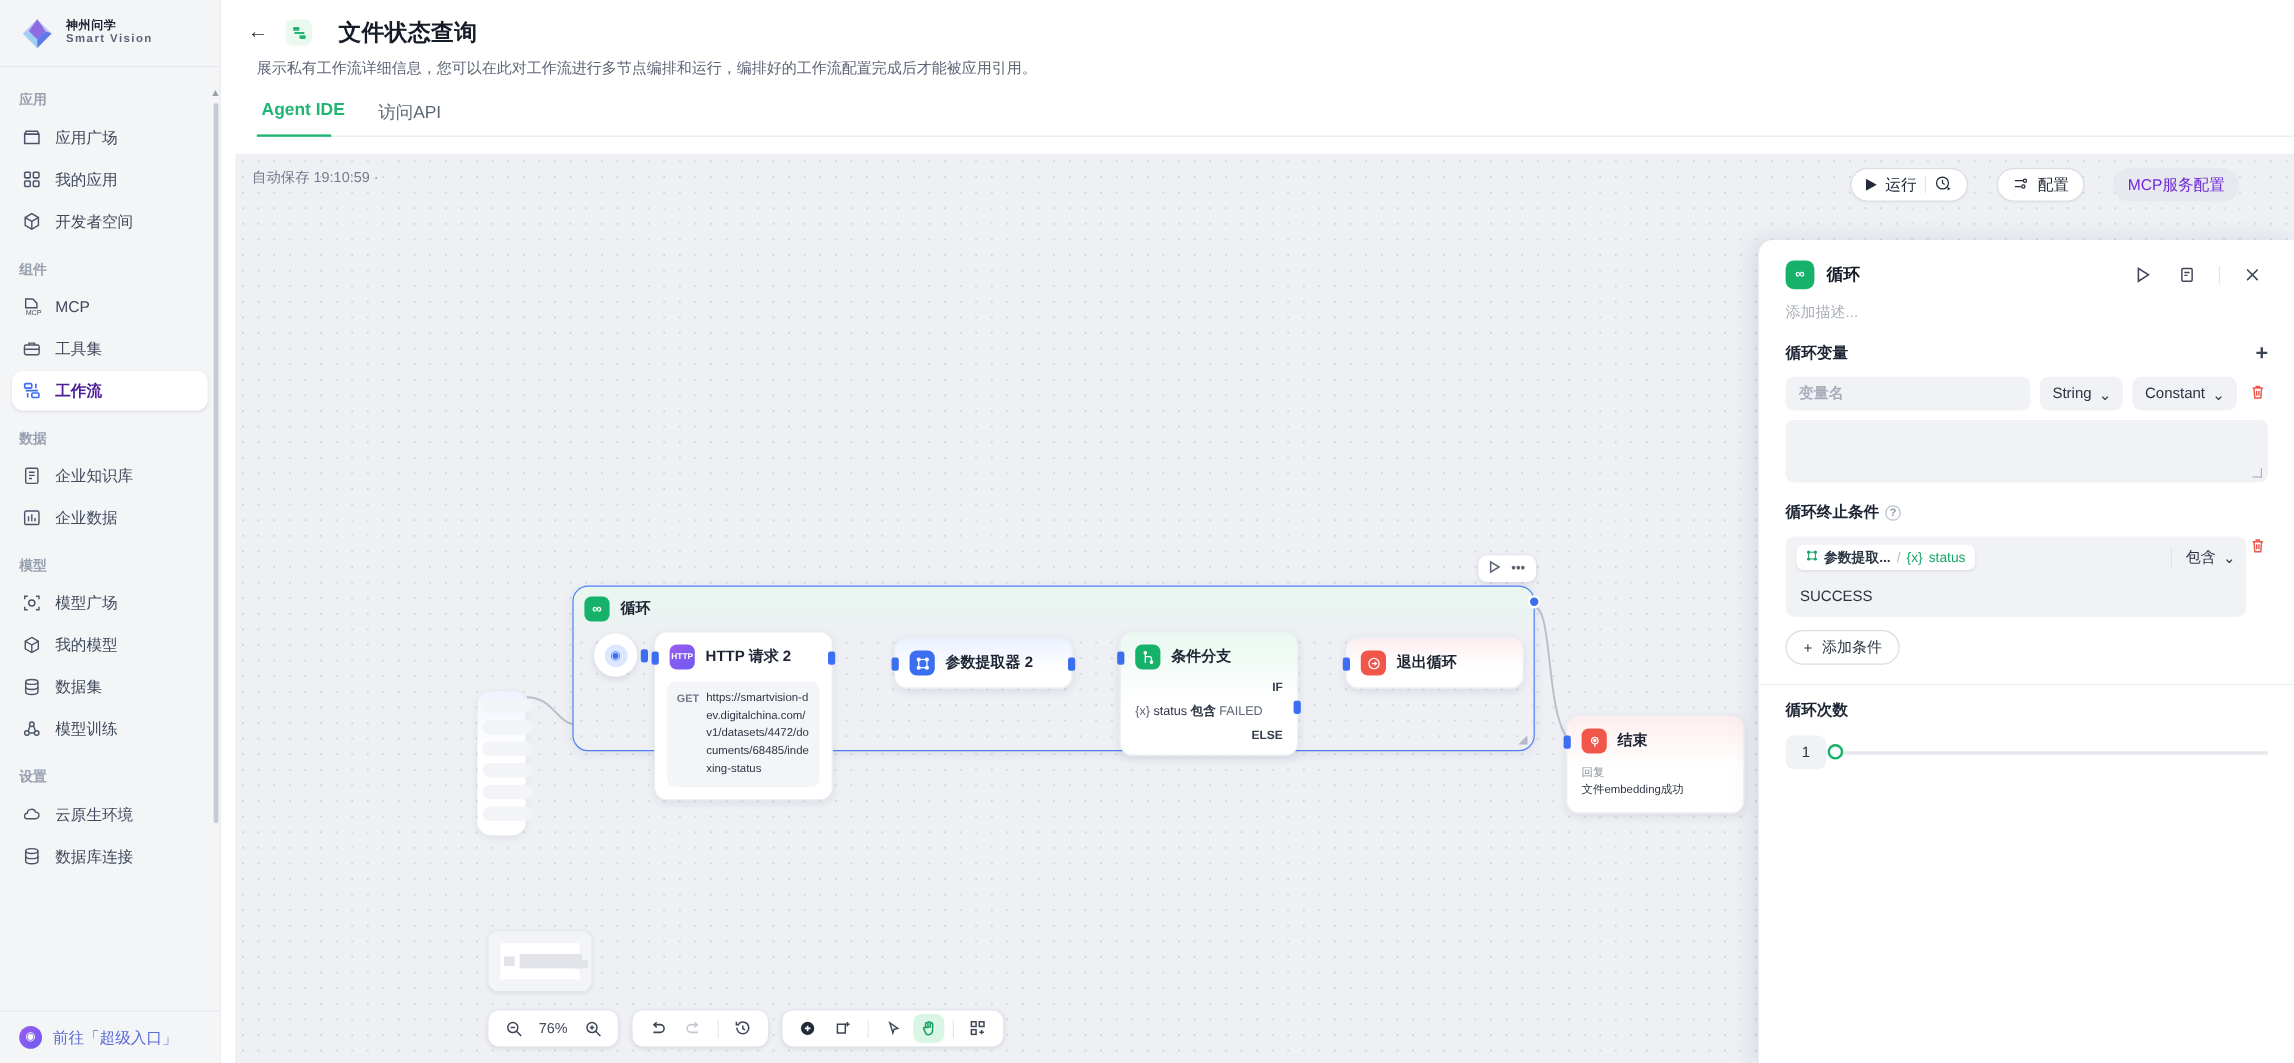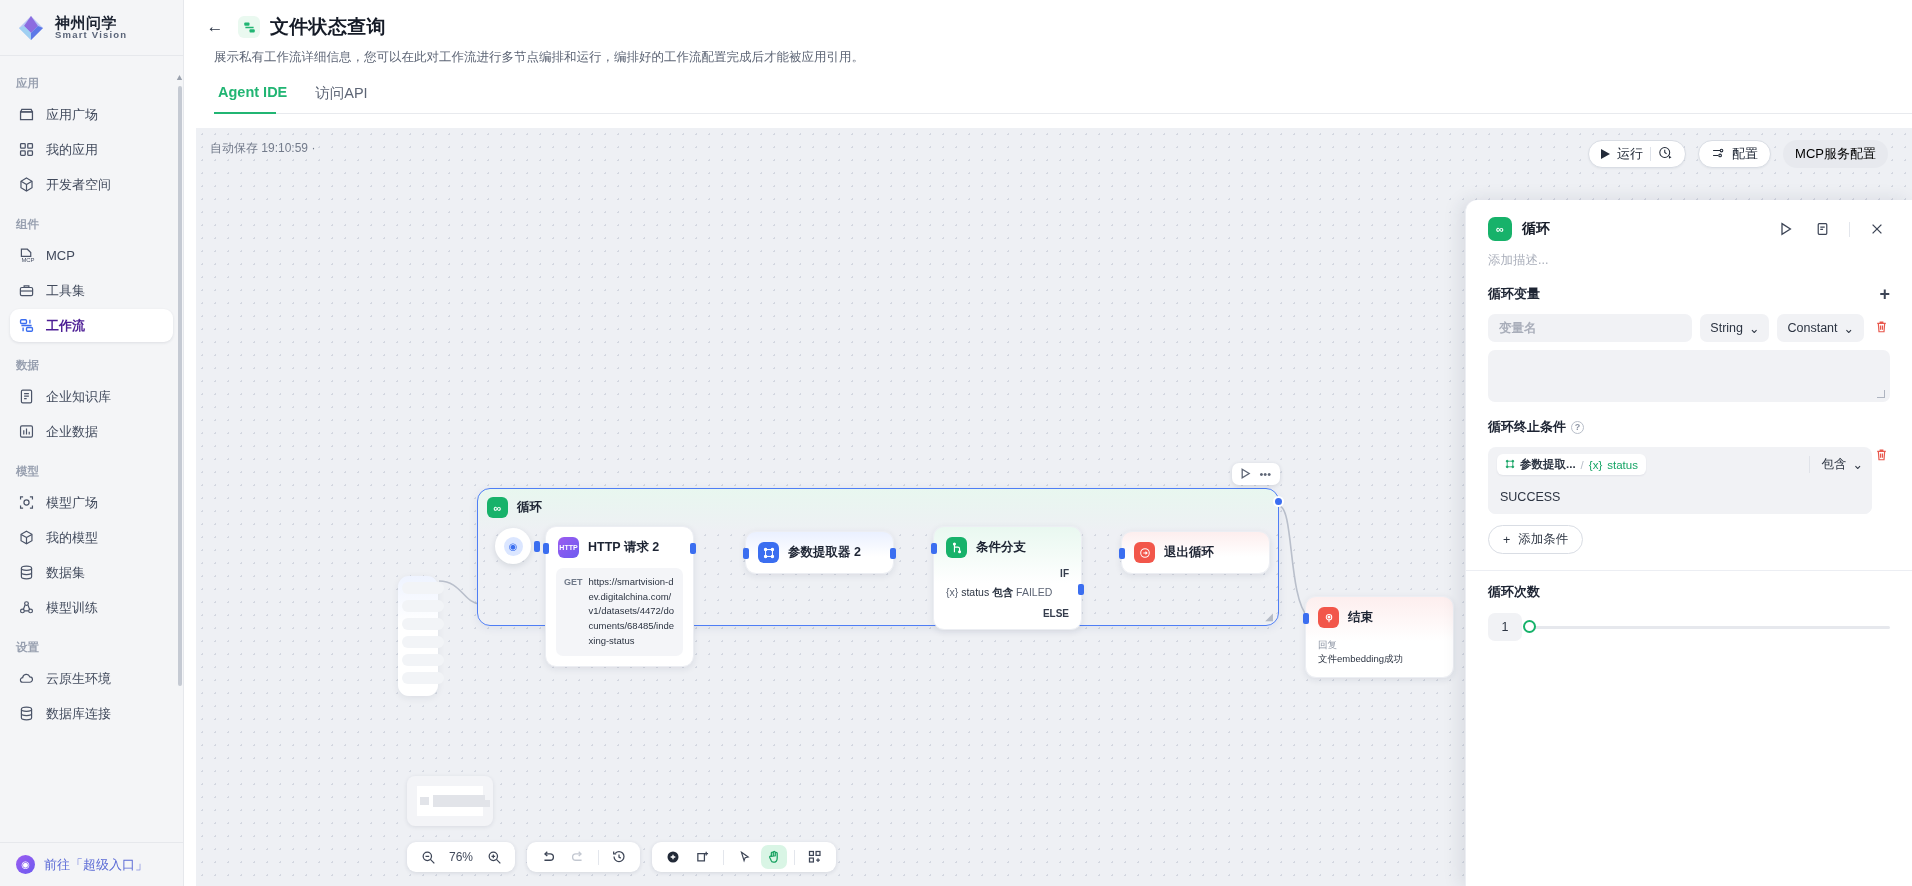--- a/index.html
+++ b/index.html
@@ -14,21 +14,21 @@
   
   .sidebar {
     width:184px; height:886px; background:#f4f5f7;
     border-right:1px solid #e6e8ec; flex:0 0 184px;
     display:flex; flex-direction:column; position:relative;
   }
   .brand { height:56px; display:flex; align-items:center; gap:9px; padding-left:16px;
            border-bottom:1px solid #e6e8ec; }
   .brand-logo { width:30px; height:30px; position:relative; flex:0 0 30px; }
   .brand-text { line-height:1.05; }
-  .brand-title { font-size:15px; font-weight:700; color:#1b2230; letter-spacing:.5px;}
+  .brand-title { font-size:10px; font-weight:700; color:#1b2230; letter-spacing:.5px;}
   .brand-sub { font-size:9.5px; color:#5a6478; letter-spacing:1.2px; font-weight:600; }
 
   .nav { flex:1; overflow:hidden; padding:6px 10px 0 10px; position:relative; }
   .nav-group { font-size:11.5px; color:#98a0b0; padding:14px 6px 7px 6px; font-weight:600;}
   .nav-item {
     display:flex; align-items:center; gap:11px; height:33px;
     padding:0 8px; border-radius:9px; color:#414a5c; font-size:13px; cursor:pointer;
     margin-bottom:2px;
   }
   .nav-item.active { background:#ffffff; color:#4c1d95; font-weight:700;
@@ -52,47 +52,47 @@
     justify-content:center;color:#fff;font-size:10px;}
 
   
   .main { flex:1; position:relative; background:#ffffff; overflow:hidden; }
   .page-head { padding:14px 0 0 18px; }
   .title-row { display:flex; align-items:center; gap:10px; }
   .back-btn { width:26px;height:26px;border-radius:7px; display:flex;align-items:center;
       justify-content:center; cursor:pointer; color:#2b3445; font-size:17px; }
   .wf-badge { width:22px;height:22px;border-radius:6px;background:#eaf9f0;
       display:flex;align-items:center;justify-content:center; }
-  .page-title { font-size:19px; font-weight:700; color:#151b27; letter-spacing:.3px;}
+  .page-title { font-size:19px; font-weight:700; color:#151b27; letter-spacing:.3px;margin-left:12px;}
   .page-desc { font-size:12.5px; color:#5d6575; margin:9px 0 0 12px; }
 
   .tabs { display:flex; gap:24px; margin:18px 0 0 12px; border-bottom:1px solid #e8eaee;
           padding-left:2px; position:relative; }
   .tab { padding:0 2px 10px 2px; font-size:14.5px; color:#5d6575; cursor:pointer; }
   .tab.active { color:#21b573; font-weight:700; }
   .tab.active:after{content:"";position:absolute;bottom:-1px;height:2px;background:#21b573;
     width:62px; left:0;}
 
   
   .canvas {
     position:absolute; left:12px; right:0px; top:128px; bottom:0;
     background-color:#eef0f4;
     background-image:radial-gradient(#d3d7e0 1px, transparent 1px);
     background-size:13px 13px; overflow:hidden;
   }
   .autosave { position:absolute; left:14px; top:12px; font-size:12px; color:#737b8b; }
 
-  .toolbar-top { position:absolute; right:24px; top:12px; display:flex; gap:12px; align-items:flex-end;}
+  .toolbar-top { position:absolute; right:46px; top:12px; display:flex; gap:24px; align-items:flex-end;}
   .tbtn {
     height:28px; border-radius:15px; background:#fff; border:1px solid #d9dde4;
     display:flex; align-items:center; gap:7px; padding:0 12px; font-size:13px;
     color:#222a38; cursor:pointer; box-shadow:0 1px 2px rgba(20,30,60,.05);
   }
   .tbtn .sep { width:1px; height:14px; background:#dfe3ea; }
-  .tbtn.ghost { background:#e7e9ee; border:none; color:#000000; cursor:default; box-shadow:none;}
+  .tbtn.ghost { background:#e7e9ee; border:none; color:#6d28d9; cursor:default; box-shadow:none;}
 
   
   .node { position:absolute; background:#fff; border-radius:11px;
           box-shadow:0 2px 7px rgba(25,35,65,.09); border:1px solid #eceef3; }
   .node-head { display:flex; align-items:center; gap:9px; padding:10px 12px; }
   .node-ico { width:21px;height:21px;border-radius:6px;display:flex;align-items:center;
      justify-content:center;color:#fff;font-size:11px;font-weight:700;flex:0 0 21px;}
   .node-title { font-size:12.5px; font-weight:700; color:#1d2433; }
   .port { position:absolute; width:6px; height:11px; border-radius:2px; background:#3b6ef0; top:50%; margin-top:-5px;}
 

